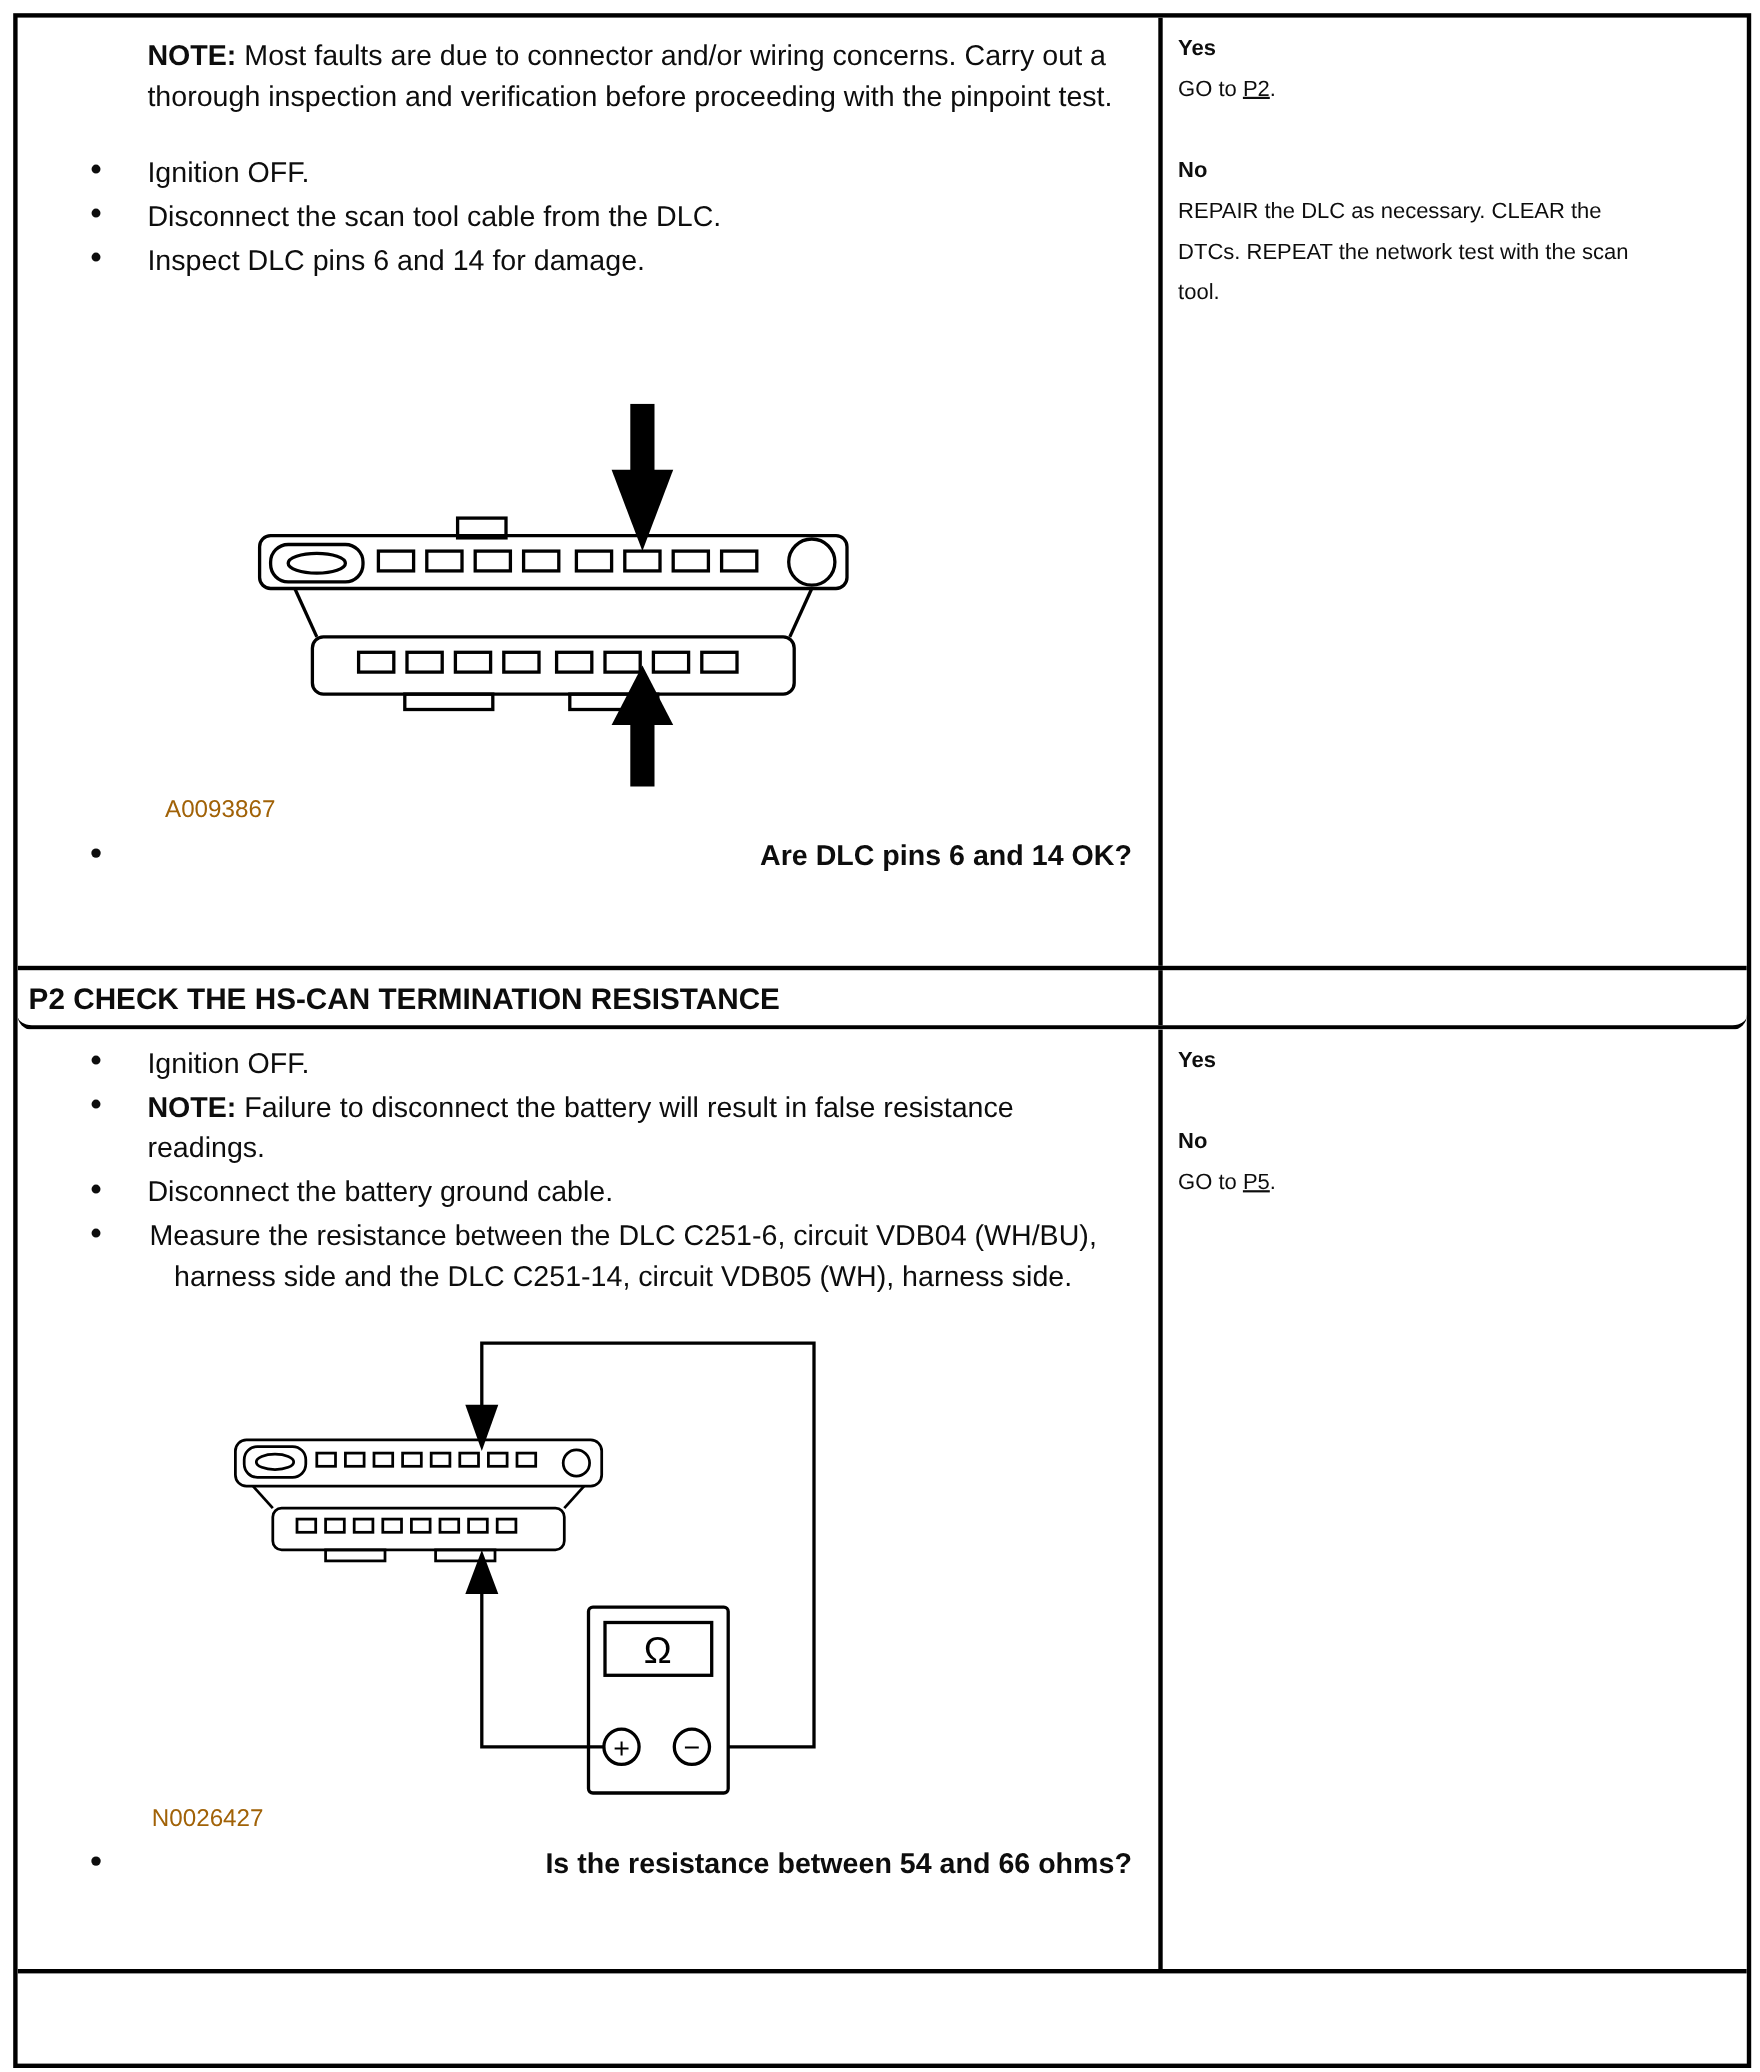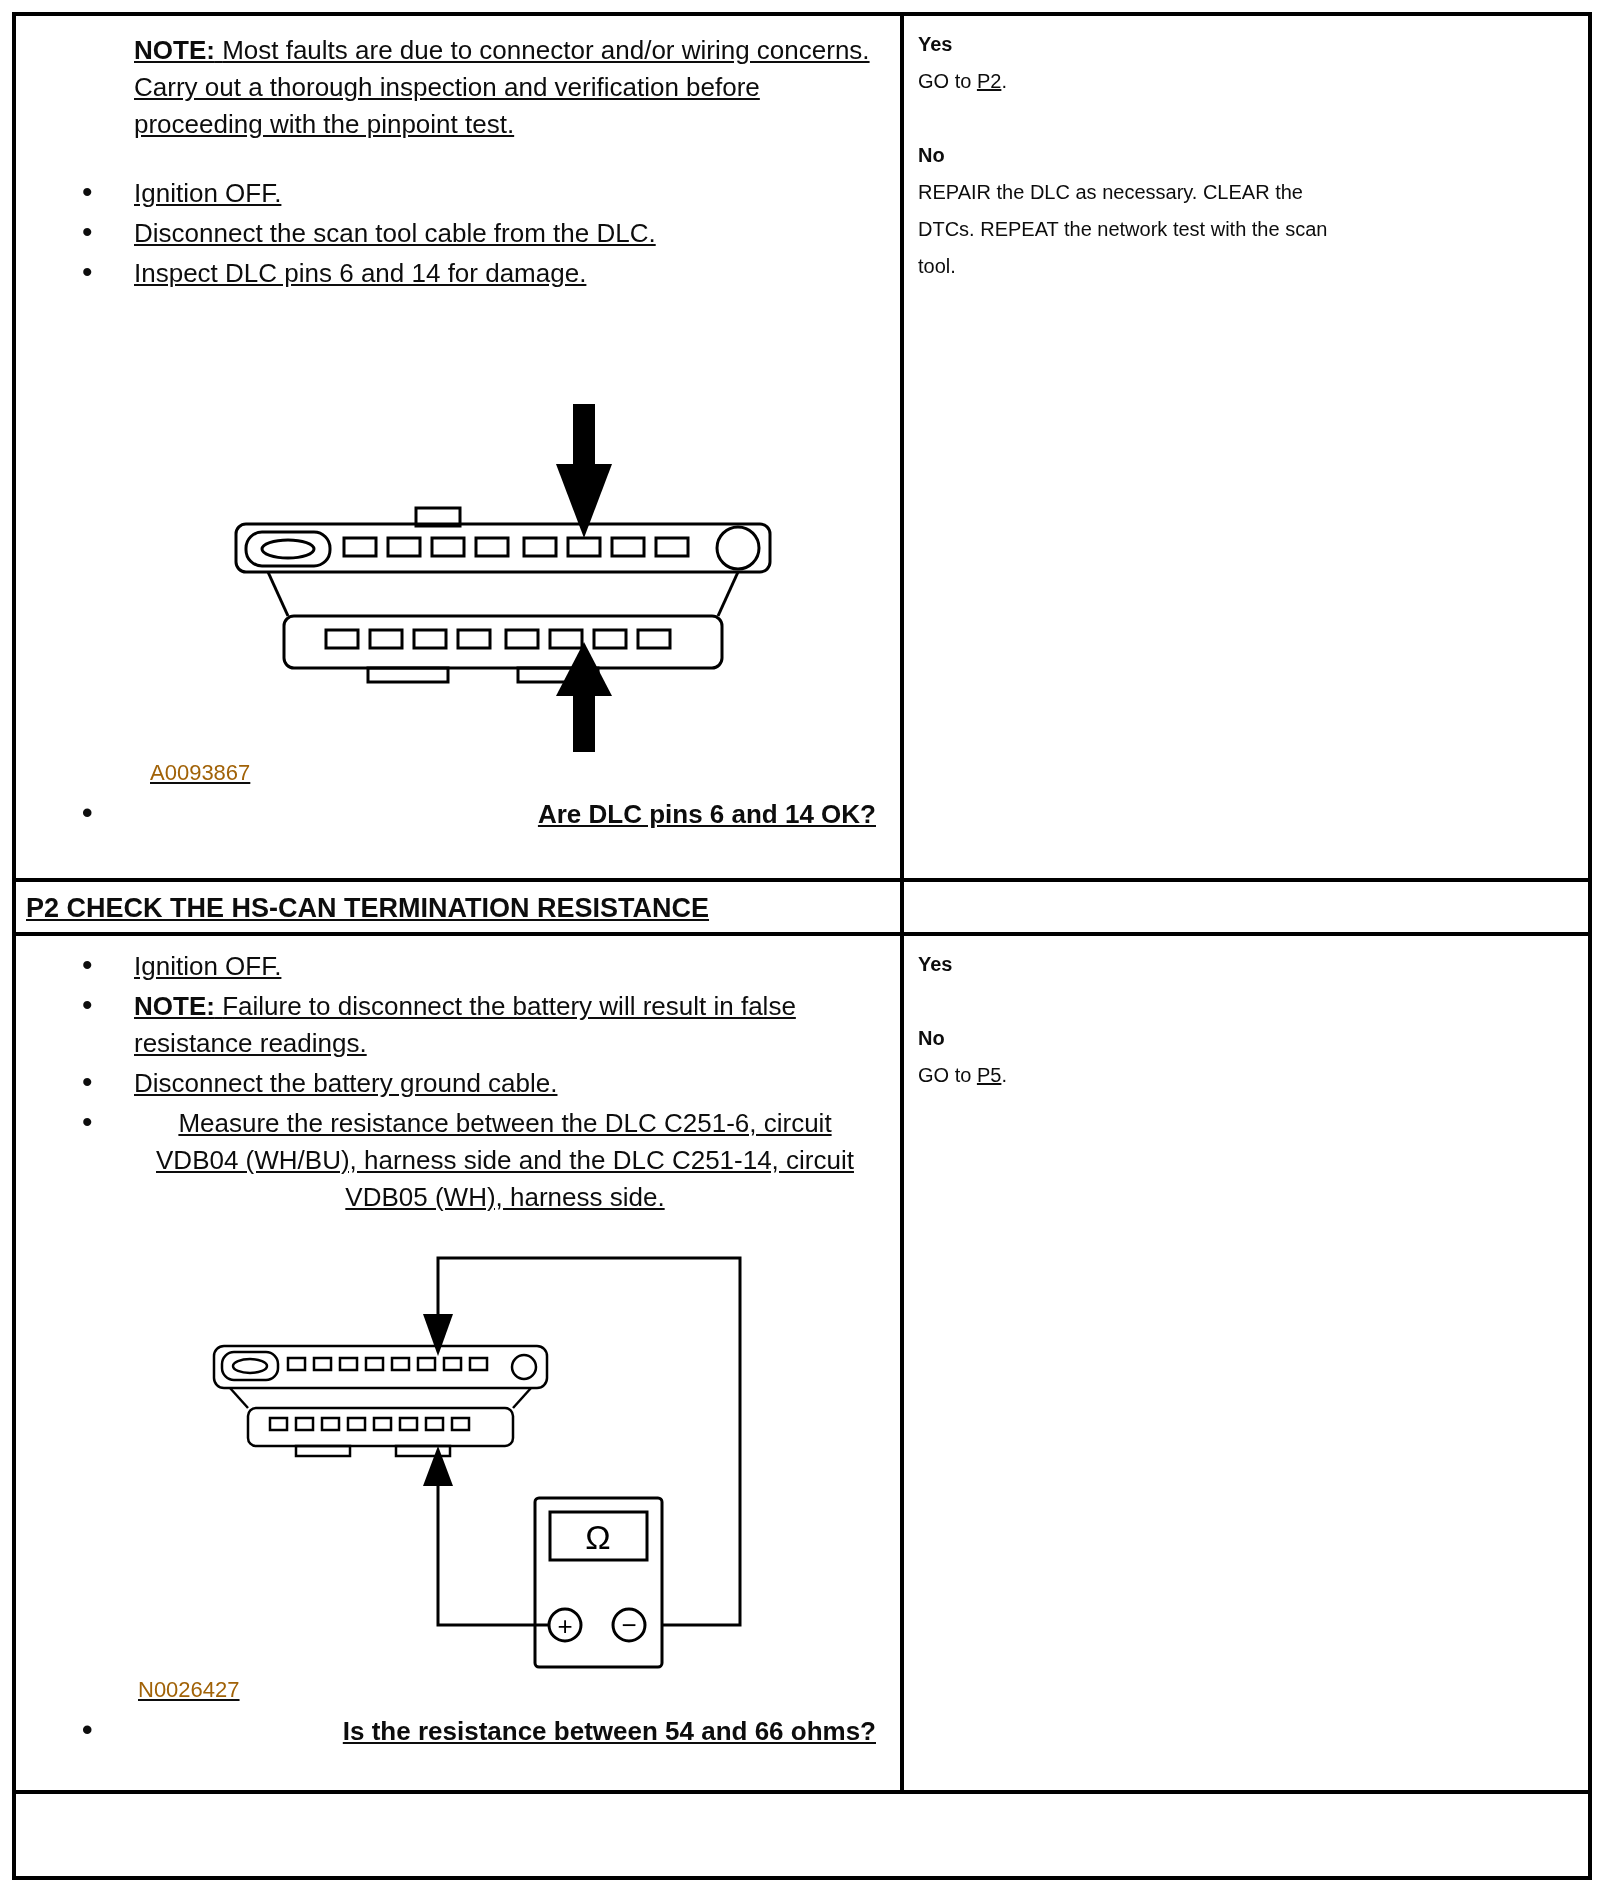--- a/index.html
+++ b/index.html
@@ -8,24 +8,24 @@
     position:relative; width:1600px; height:1884px; background:#fff;
     font-family:"Liberation Sans", sans-serif; color:#0d0d0d; overflow:hidden;
   }
   .doc-table {
     position:absolute; left:12px; top:12px; width:1580px; height:1868px;
     border:4px solid #000; display:flex; flex-direction:column; overflow:hidden;
     background:#fff;
   }
   .row { display:flex; border-bottom:4px solid #000; }
   .row.last { border-bottom:none; flex:1; }
-  .cell-l { width:888px; border-right:4px solid #000;text-decoration:underline; }
+  .cell-l { width:1041px; border-right:4px solid #000; }
   .cell-r { flex:1; padding:10px 14px 10px 14px; font-size:20px; line-height:37px; }
   .row-step1 { height:866px; }
-  .row-hdr  { height:54px; }
+  .row-hdr  { height:54px;border-radius:13px; }
   .row-step2 { height:858px; }
   .content { padding:16px 24px 0 118px; font-size:26px; line-height:37px; }
   .content2 { padding-top:12px; }
   b:empty { display:none; }
   .lbl { font-weight:700; }
   p.note { max-width:895px; }
   ul.bullets { list-style:none; margin-top:32px; }
   ul.bullets.tight { margin-top:0; }
   ul.bullets li { position:relative; margin-bottom:3px; }
   ul.bullets li::before {

